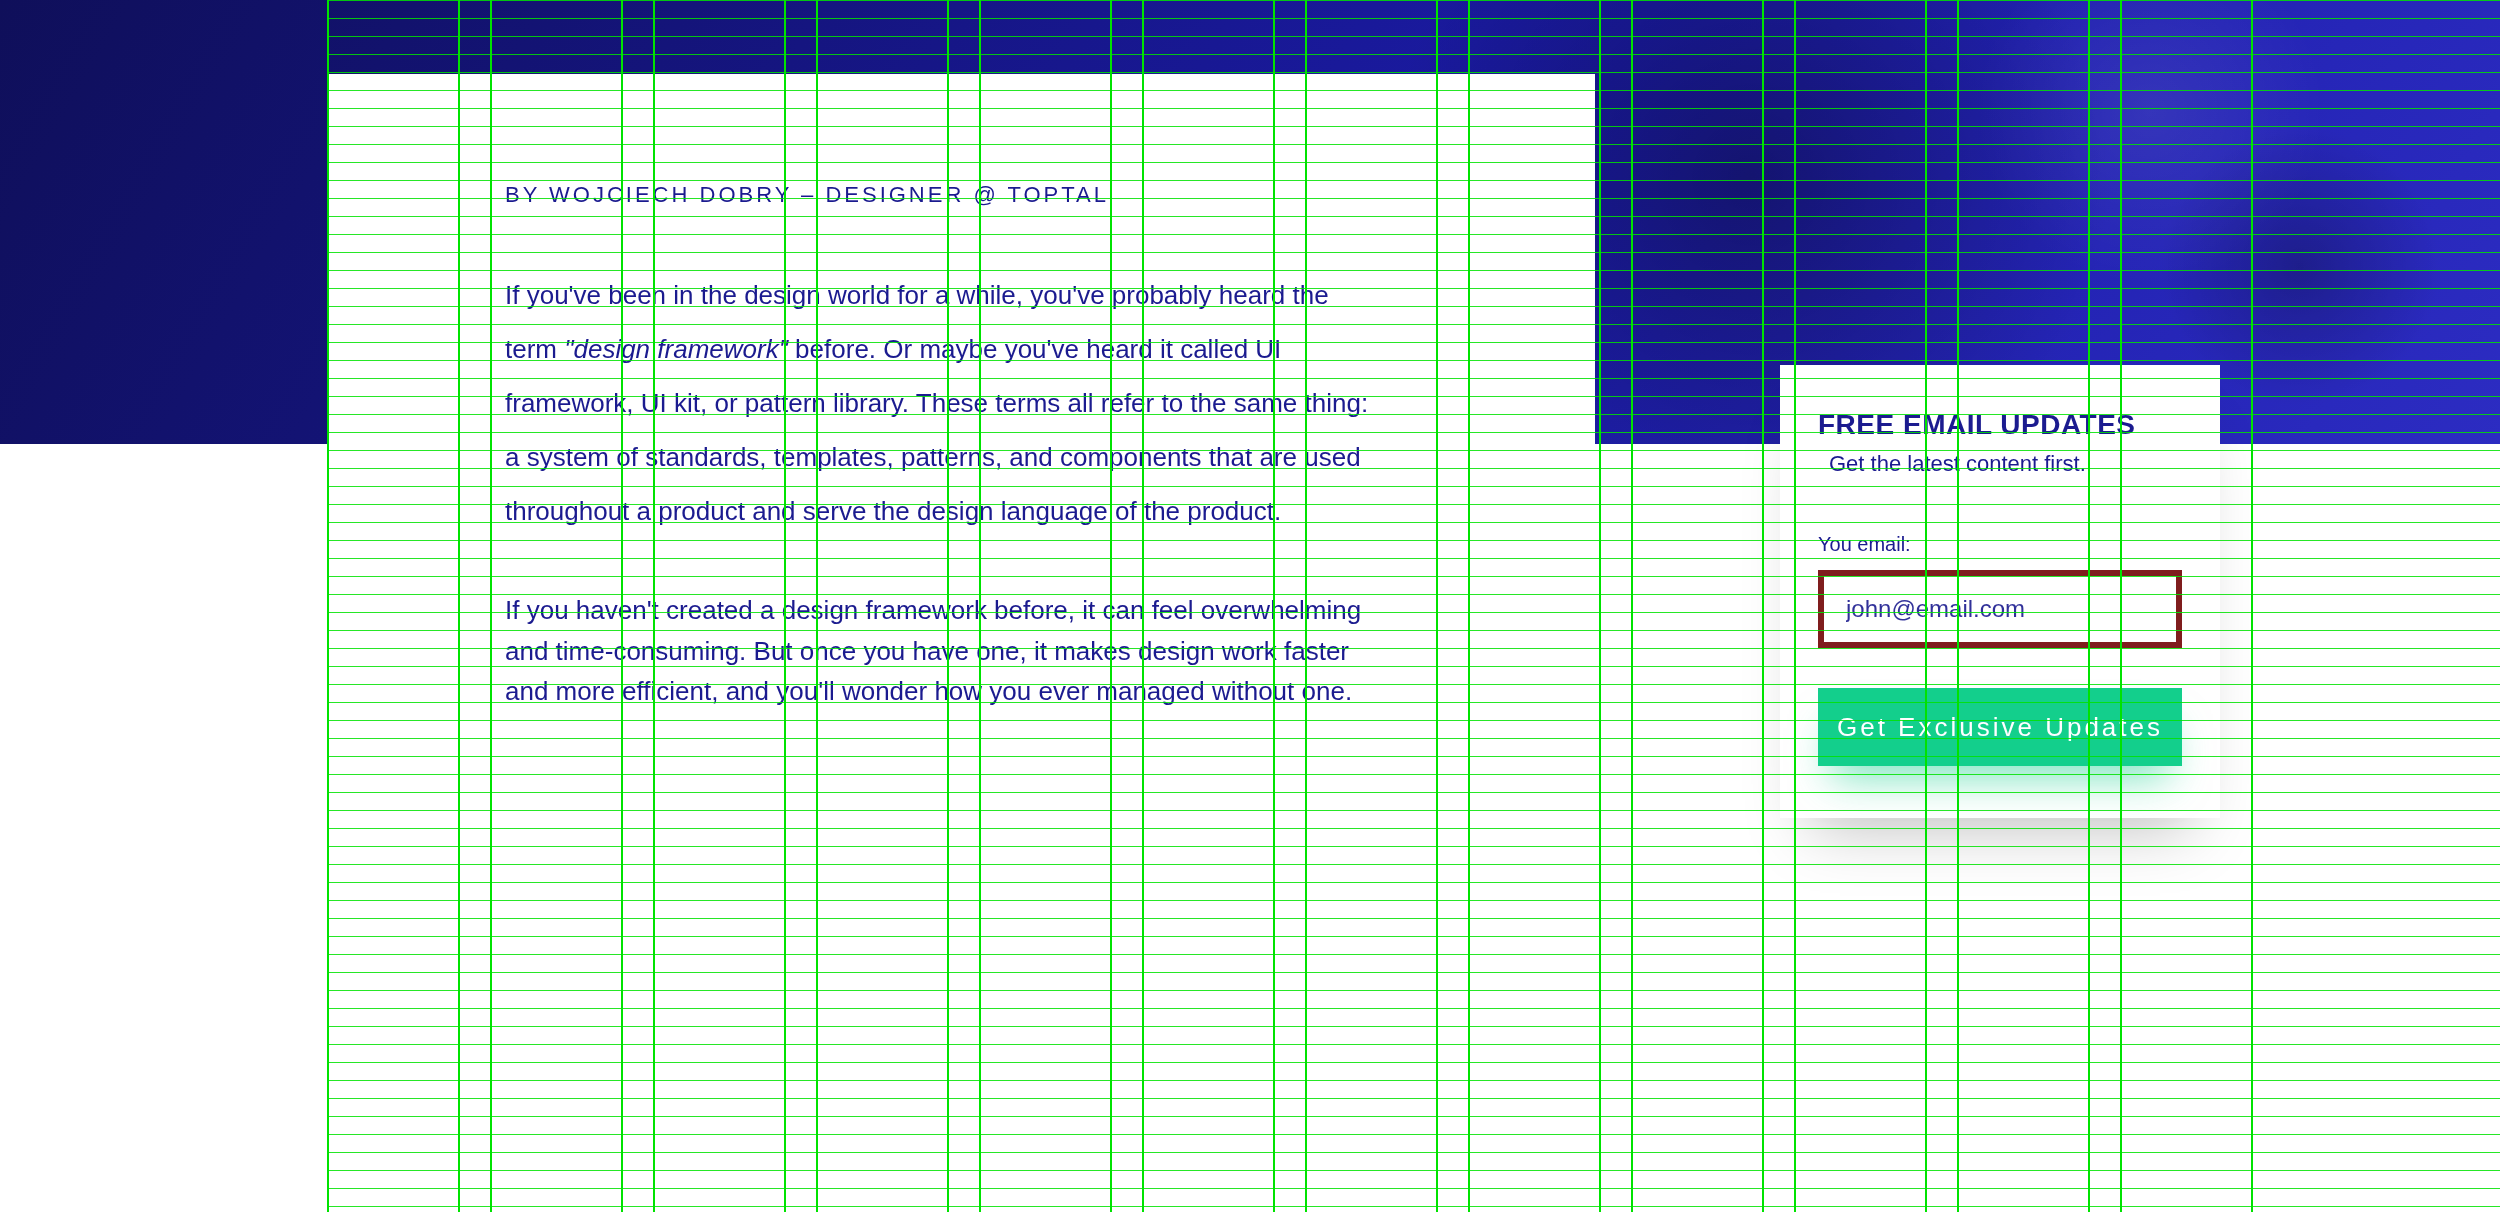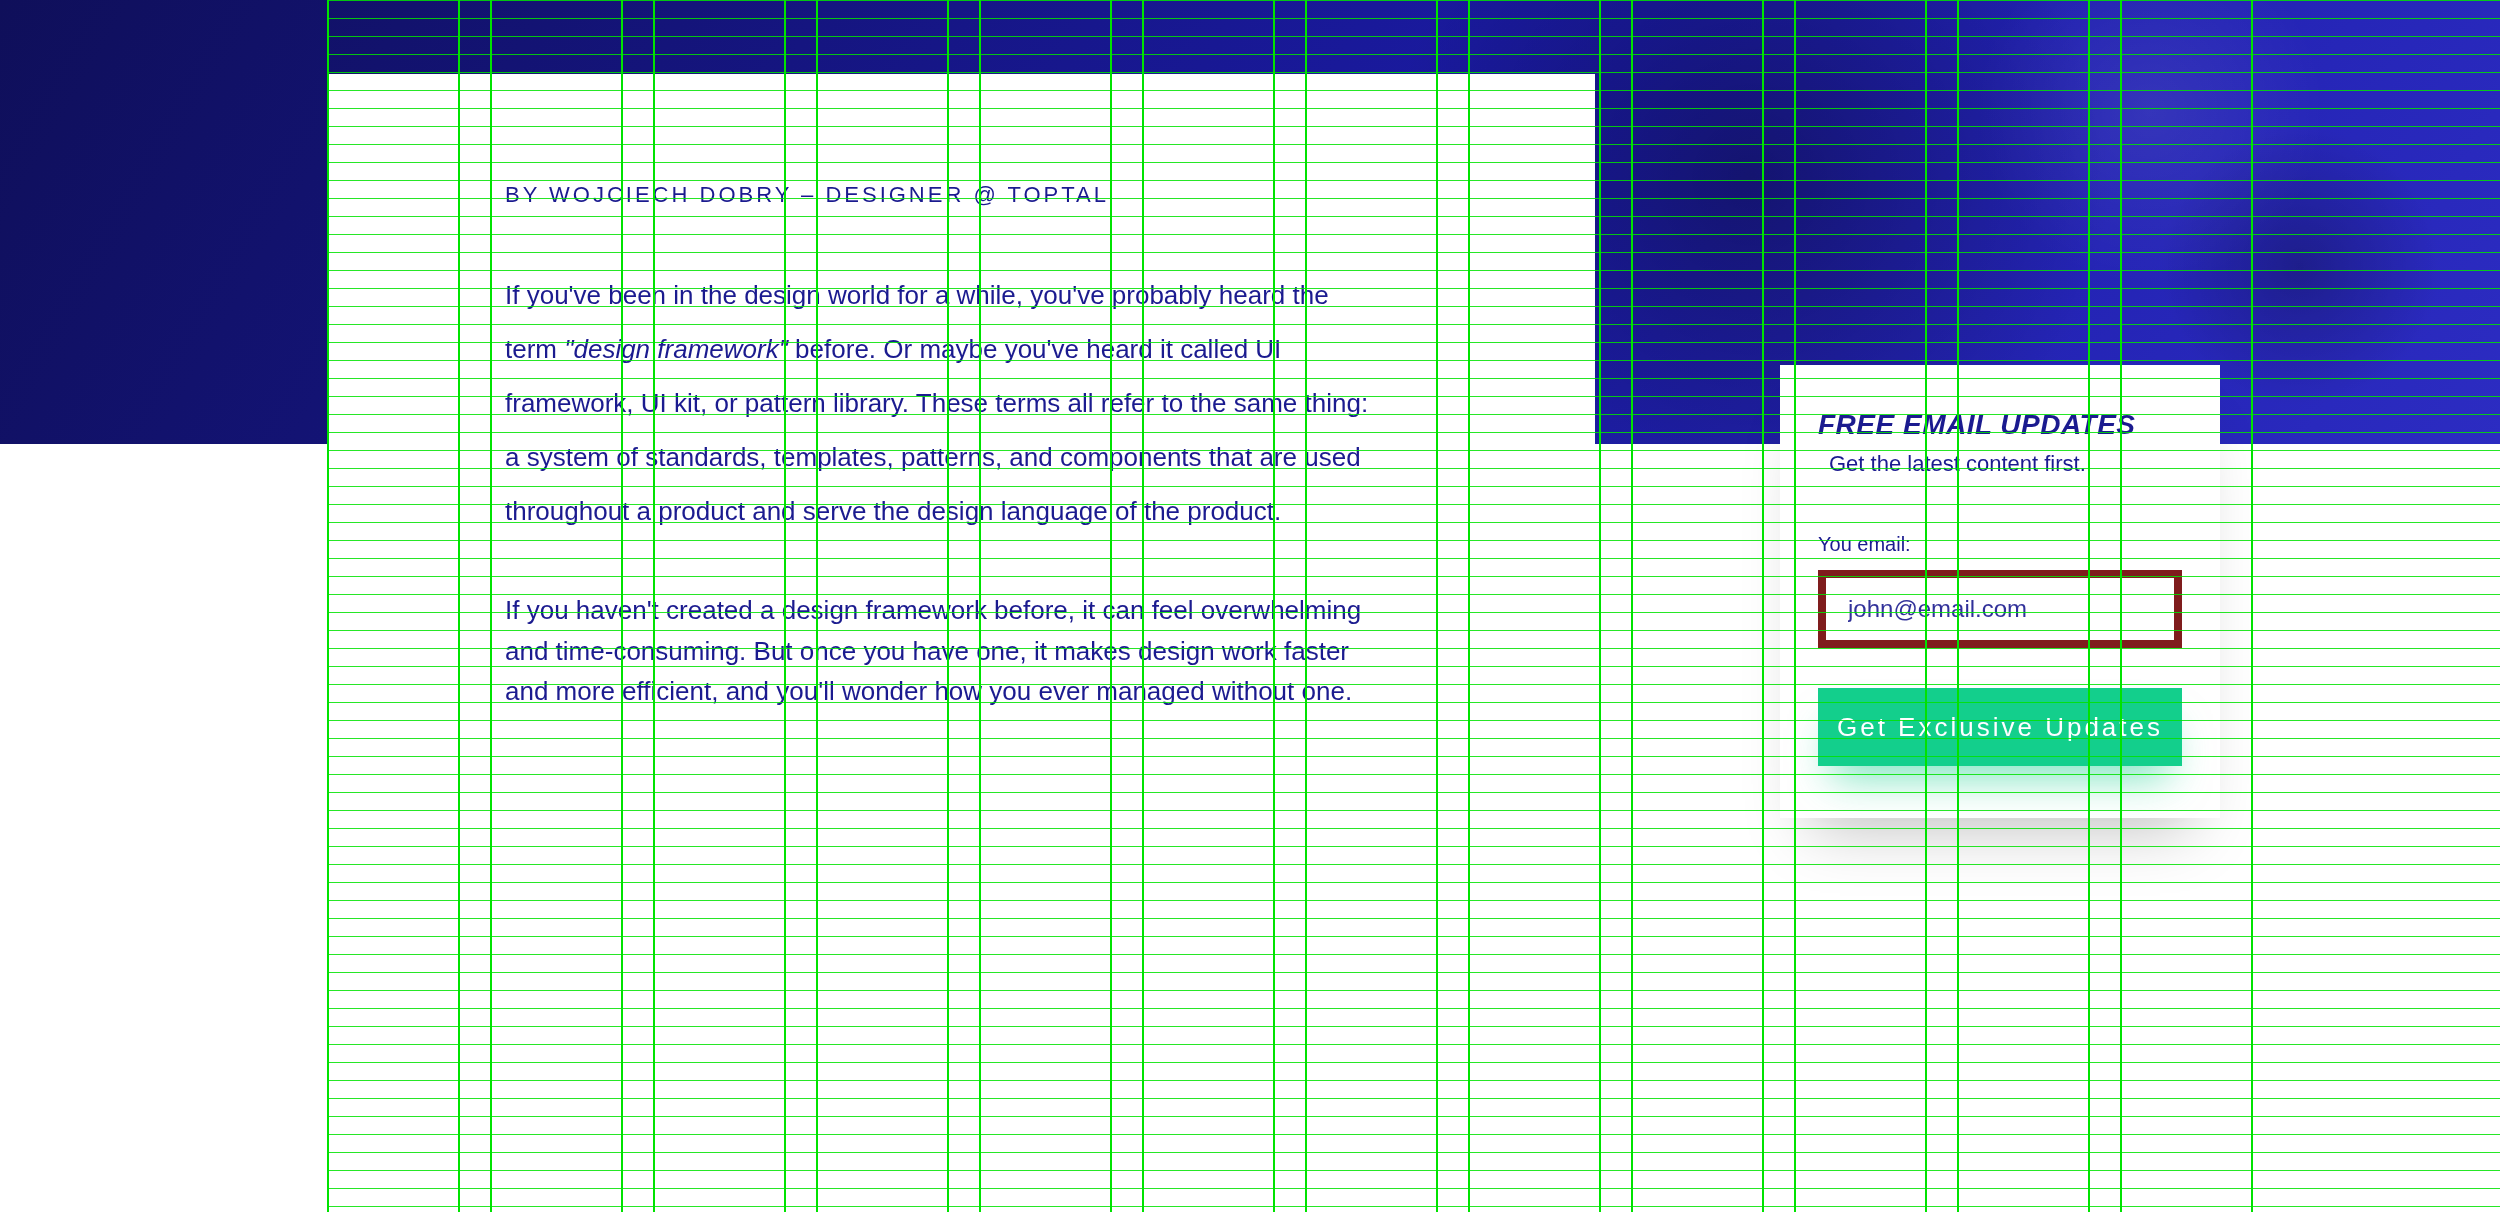--- a/index.html
+++ b/index.html
@@ -107,38 +107,37 @@
     padding: 44px 38px 52px 38px;
     box-shadow: 0 40px 60px -30px rgba(0,0,0,0.25);
   }
   .signup-title {
     font-size: 28px;
     font-weight: 800;
     letter-spacing: 0.5px;
     color: #1b1b8f;
     margin-bottom: 10px;
     font-family: Arial, sans-serif;
-    font-style: italic;
   }
   .signup-sub {
     font-size: 22px;
     color: #1b1b8f;
     margin-bottom: 56px;
     margin-left: 11px;
   }
   .signup-label {
     font-size: 20px;
     color: #1b1b8f;
     margin-bottom: 14px;
     display: block;
   }
   .signup-input {
     width: 100%;
     height: 78px;
-    border: 8px solid #7f1d1d;
+    border: 6px solid #7f1d1d;
     background: #ffffff;
     font-size: 24px;
     color: #1b1b8f;
     padding: 0 22px;
     margin-bottom: 40px;
     outline: none;
     font-family: inherit;
   }
   .signup-input::placeholder { color: #1b1b8f; opacity: 0.9; }
   .signup-btn {

